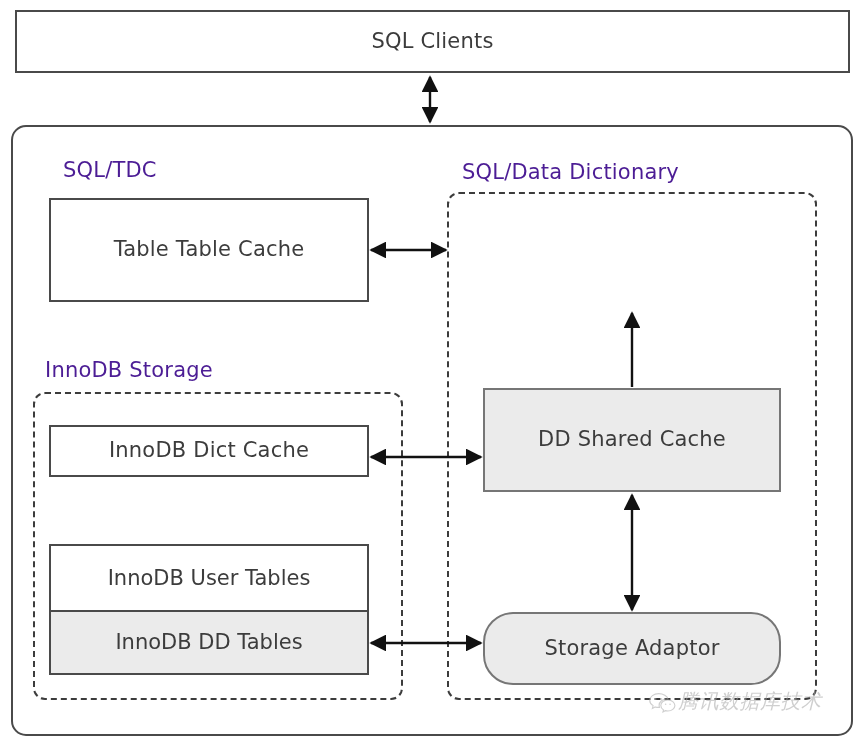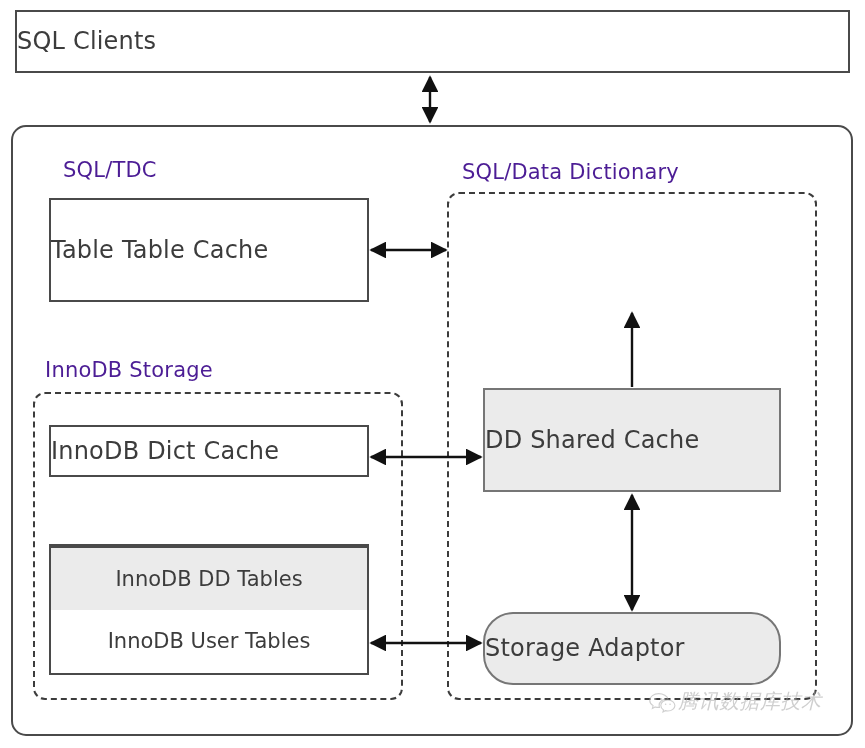--- a/index.html
+++ b/index.html
@@ -18,22 +18,23 @@
     background: #ffffff;
     overflow: hidden;
   }
 
   
   .box {
     position: absolute;
     box-sizing: border-box;
     display: flex;
     align-items: center;
+    justify-content: center;
     text-align: center;
-    font-size: 24px;
+    font-size: 21px;
     color: #3c3c3c;
     letter-spacing: .2px;
     line-height: 1.2;
   }
 
   .solid-box {
     border: 2px solid #4a4a4a;
     background: #ffffff;
   }
   .gray-box {
@@ -152,25 +153,25 @@
 
   <div class="box solid-box" style="left:49px; top:198px; width:320px; height:104px;">
     <span>Table Table Cache</span>
   </div>
 
   <div class="box solid-box" style="left:49px; top:425px; width:320px; height:52px;">
     <span>InnoDB Dict Cache</span>
   </div>
 
   <div class="stack-box" style="left:49px; top:544px; width:320px; height:131px;">
+    <div class="stack-cell">
+      <span>InnoDB User Tables</span>
+    </div>
     <div class="stack-cell divided filled">
       <span>InnoDB DD Tables</span>
-    </div>
-    <div class="stack-cell">
-      <span>InnoDB User Tables</span>
     </div>
   </div>
 
 
   <div class="box gray-box" style="left:483px; top:388px; width:298px; height:104px;">
     <span>DD Shared Cache</span>
   </div>
 
   <div class="box gray-box" style="left:483px; top:612px; width:298px; height:73px;border-radius:30px;">
     <span>Storage Adaptor</span>

